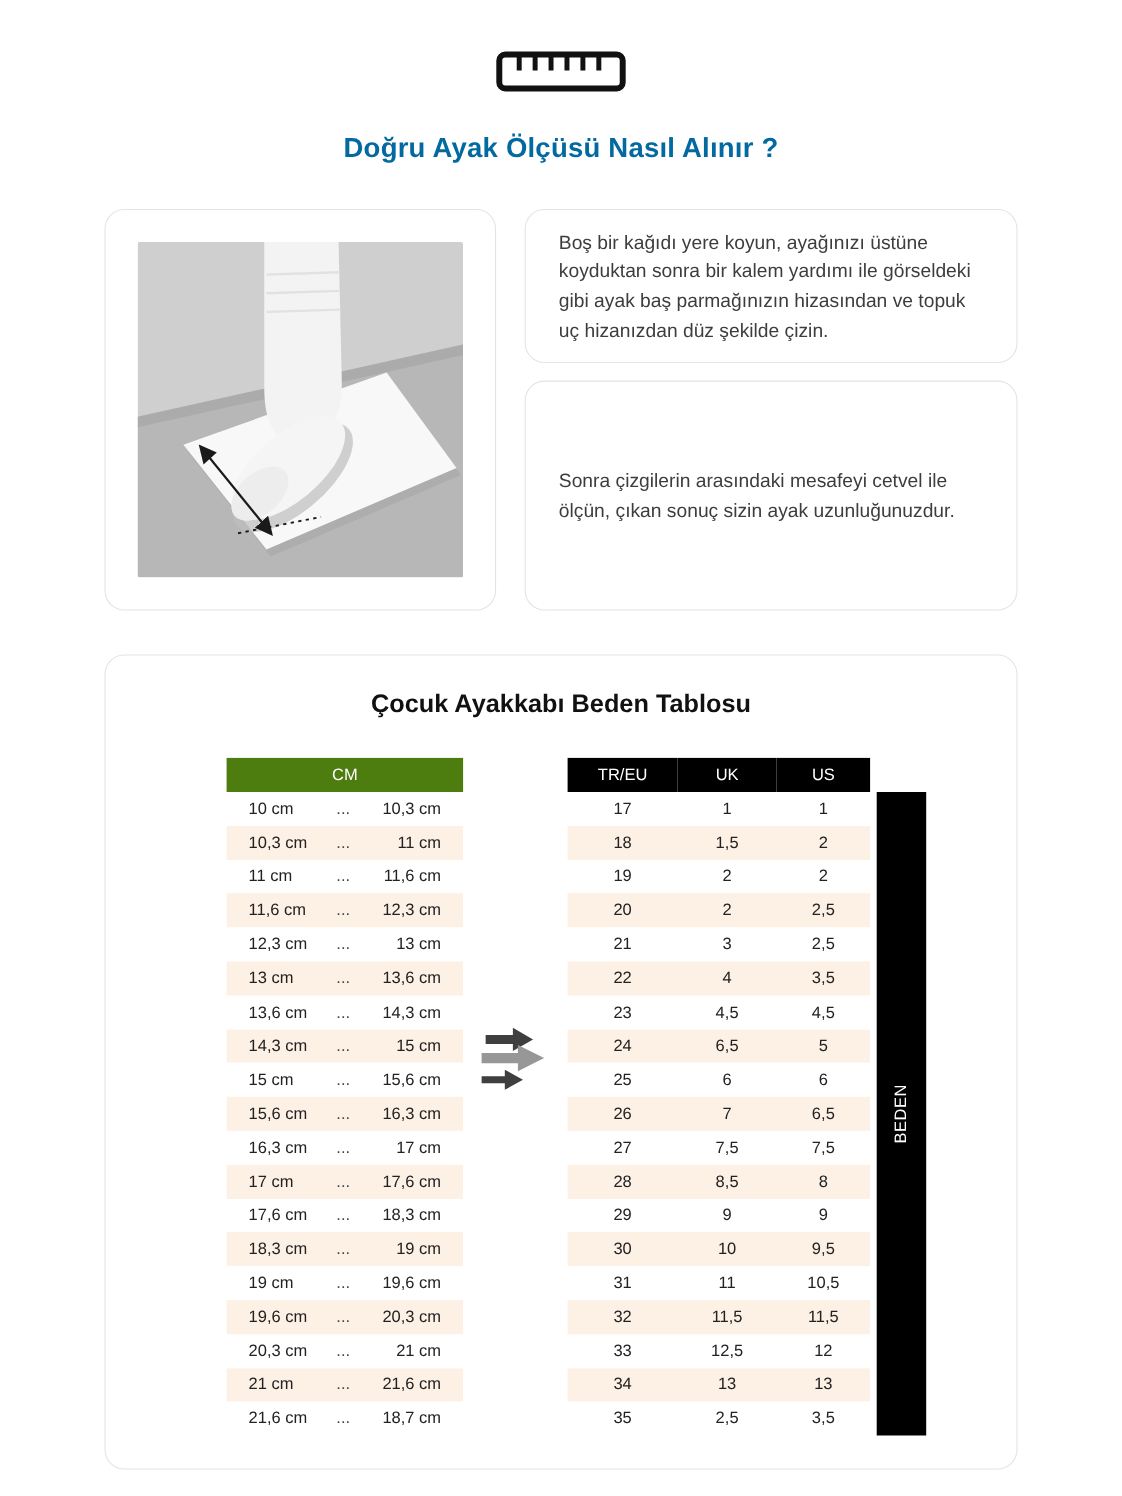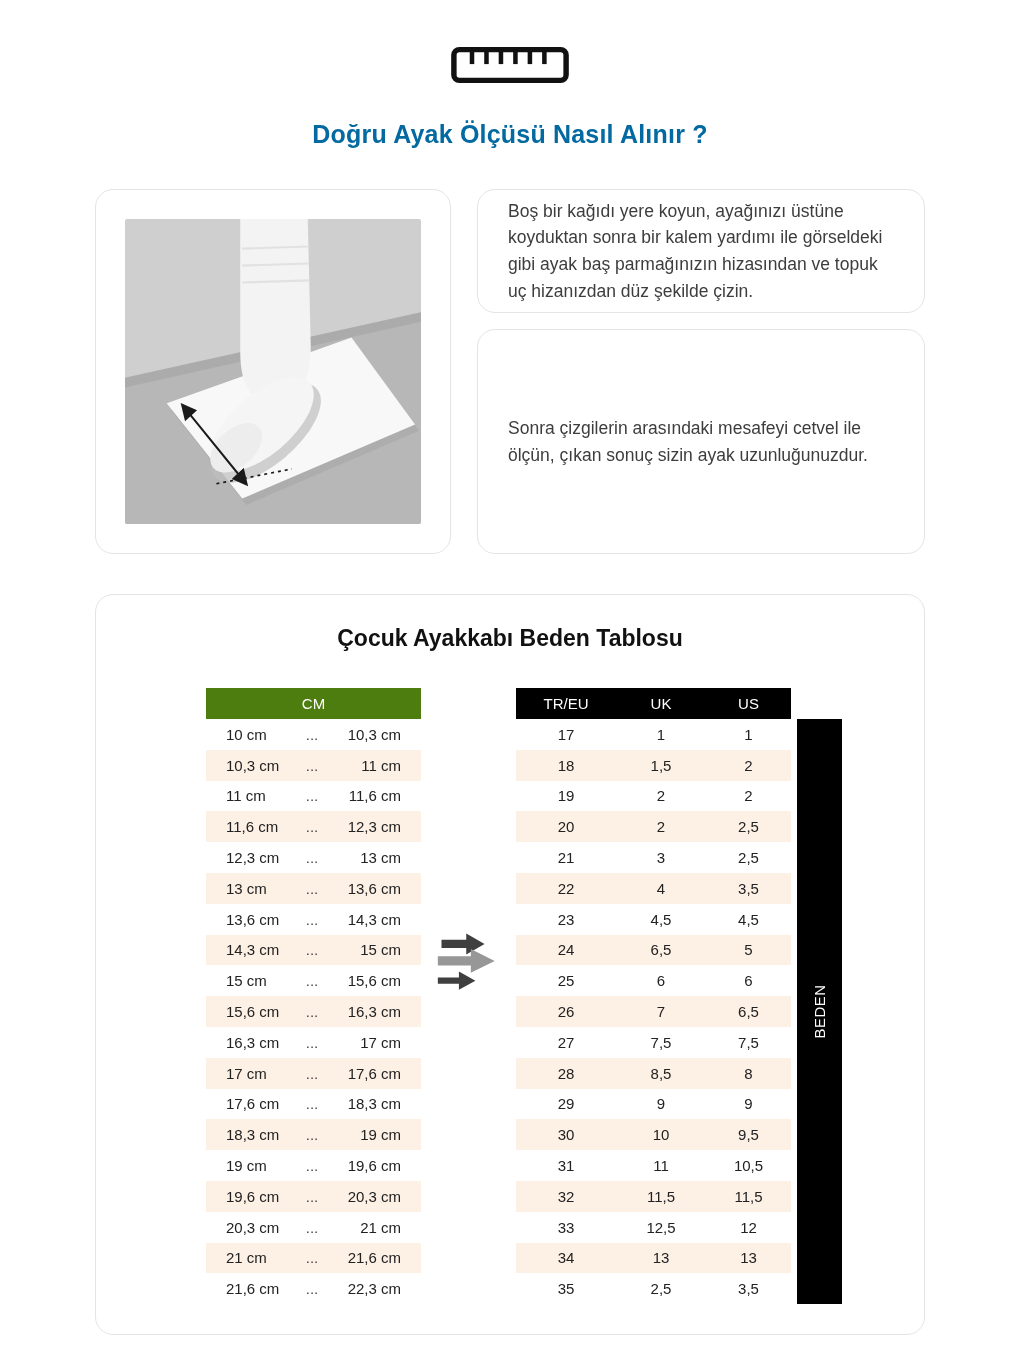--- a/index.html
+++ b/index.html
@@ -56,21 +56,21 @@
     gap: 16px;
   }
   .text-card {
     padding: 24px 30px;
     display: flex;
     align-items: center;
     font-size: 17.5px;
     line-height: 1.52;
     color: #3d3d3d;
   }
-  .text-card.first { height: 124px; }
+  .text-card.first { height: 140px; }
   .text-card.second { flex: 1; }
   .text-card p { margin: 0; }
 
   
   .chart-card {
     margin: 40px 95px 45px;
     padding: 30px 0 30px;
   }
   .chart-title {
     text-align: center;
@@ -328,21 +328,21 @@
               <span class="v-right">21 cm</span>
             </div>
             <div class="cm-row stripe">
               <span class="v-left">21 cm</span>
               <span class="v-sep">...</span>
               <span class="v-right">21,6 cm</span>
             </div>
             <div class="cm-row">
               <span class="v-left">21,6 cm</span>
               <span class="v-sep">...</span>
-              <span class="v-right">22,3 cm</span>
+              <span class="v-right">18,7 cm</span>
             </div>
           </div>
       </div>
 
       <div class="arrows-wrap">
         <svg width="66" height="68" viewBox="0 0 72 74" aria-hidden="true">
           <path d="M6,15 h27 v-7 l20,11.5 -20,11.5 v-7 h-27 z" fill="#3f3f3f"></path>
           <path d="M2,33 h36 v-8 l26,13 -26,13 v-8 h-36 z" fill="#979797"></path>
           <path d="M2,56 h23 v-6.5 l18,10 -18,10 v-6.5 h-23 z" fill="#3f3f3f"></path>
         </svg>

